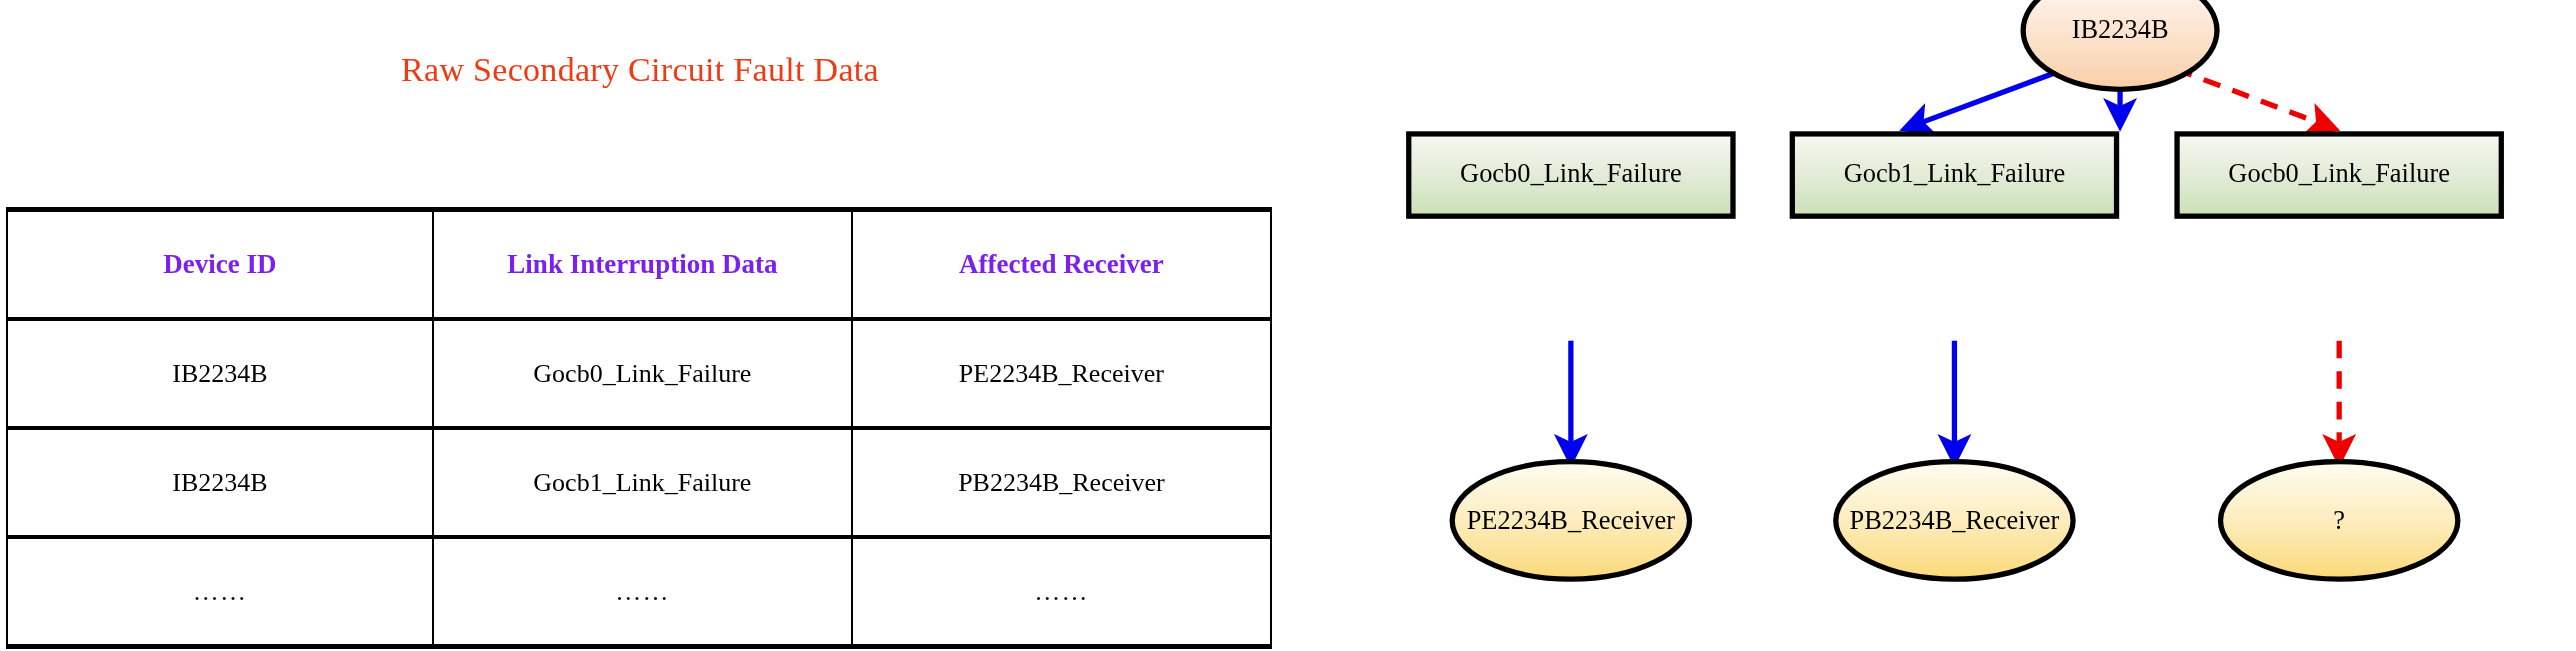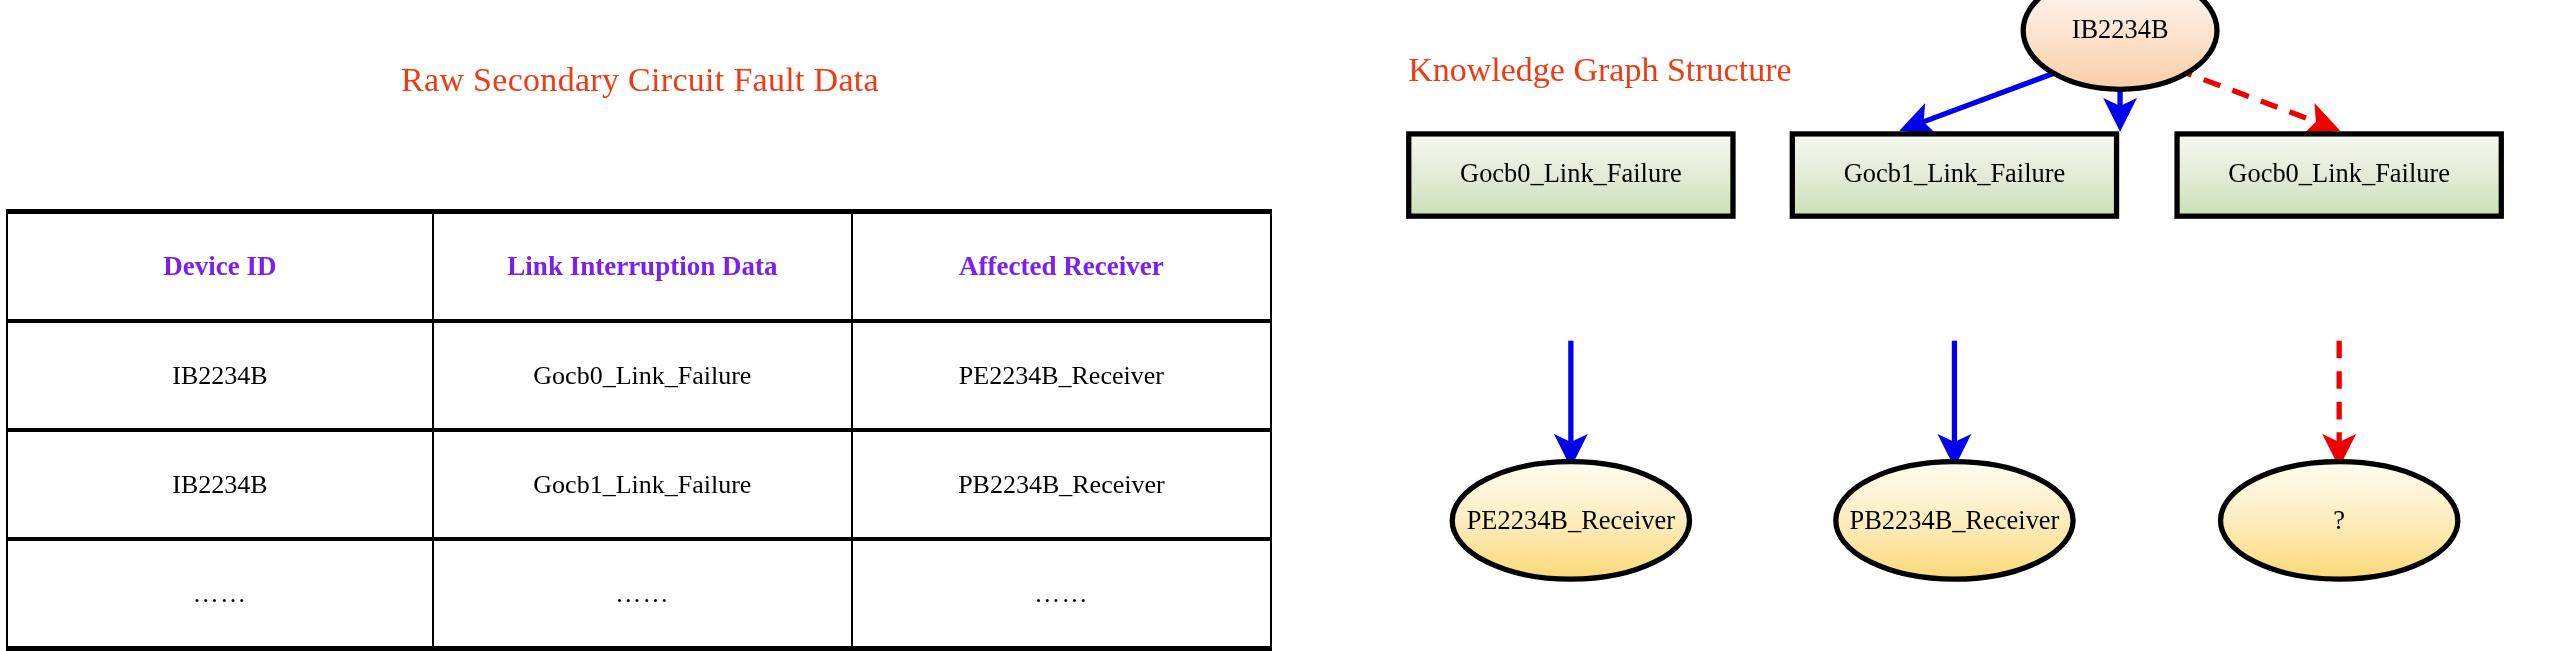--- a/index.html
+++ b/index.html
@@ -1,29 +1,29 @@
 <!DOCTYPE html>
 <html style="font-size:9.4px"><head>
 <meta charset="utf-8">
 <style>
   html,body{margin:0;padding:0;background:#ffffff;}
   body{width:2576px;height:652px;position:relative;overflow:hidden;
        font-family:"Liberation Serif","DejaVu Serif",serif;}
 
   
-  #left-panel{position:absolute;left:0;top:0;width:1280px;height:585px;margin-top:10px;}
+  #left-panel{position:absolute;left:0;top:0;width:1280px;height:585px;}
 
   #raw-data-title{
     position:absolute;left:0;top:51px;width:1280px;text-align:center;
     color:#EE3B13;font-size:34px;font-weight:400;letter-spacing:0.3px;
     font-family:"Liberation Serif","DejaVu Serif",serif;
   }
 
   #fault-table{
-    position:absolute;left:5.9px;top:199px;width:1264px;
+    position:absolute;left:5.9px;top:207px;width:1264px;
     border-collapse:collapse;table-layout:fixed;
     border-top:5.9px solid #000;border-bottom:5.9px solid #000;
     border-left:2.9px solid #000;border-right:2.9px solid #000;
     background:#fff;
   }
   #fault-table col.c1{width:426px;}
   #fault-table col.c2{width:419px;}
   #fault-table col.c3{width:419px;}
 
   #fault-table th,#fault-table td{
@@ -98,21 +98,20 @@
         <td class="ellipsis-cell">……</td>
         <td class="ellipsis-cell">……</td>
         <td class="ellipsis-cell">……</td>
       </tr>
     </tbody>
   </table>
 </div>
 
 <div id="graph-panel">
 
-  <div id="kg-title">Knowledge Graph Structure</div>
 
   <svg id="kg-svg" viewBox="0 0 2206 1110">
     <defs>
       <linearGradient id="gradPeach" x1="0" y1="0" x2="0" y2="1">
         <stop offset="0%" stop-color="#FFFBF7"></stop>
         <stop offset="45%" stop-color="#FCE7D5"></stop>
         <stop offset="100%" stop-color="#FACEA8"></stop>
       </linearGradient>
       <linearGradient id="gradYellow" x1="0" y1="0" x2="0" y2="1">
         <stop offset="0%" stop-color="#FFFCF0"></stop>

